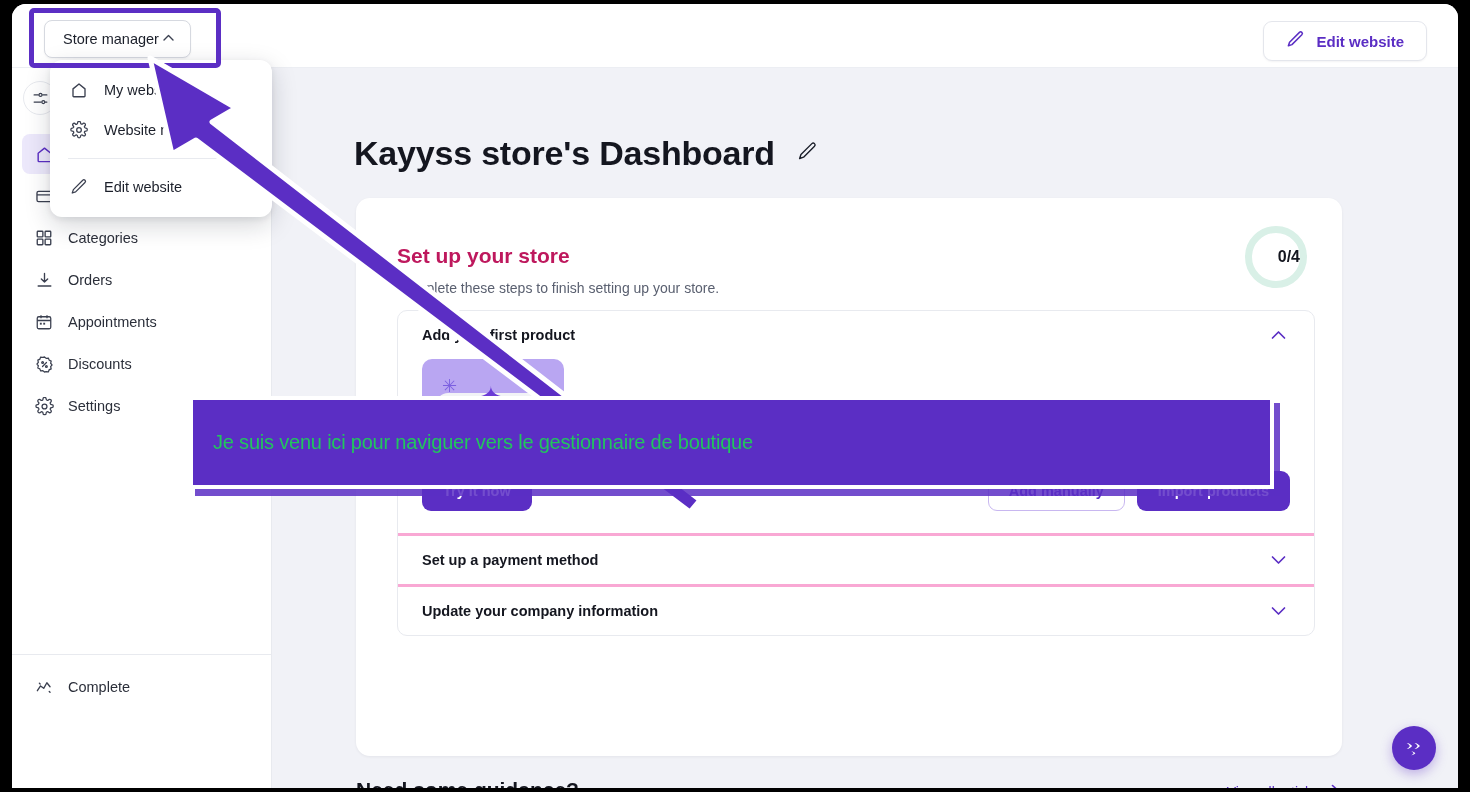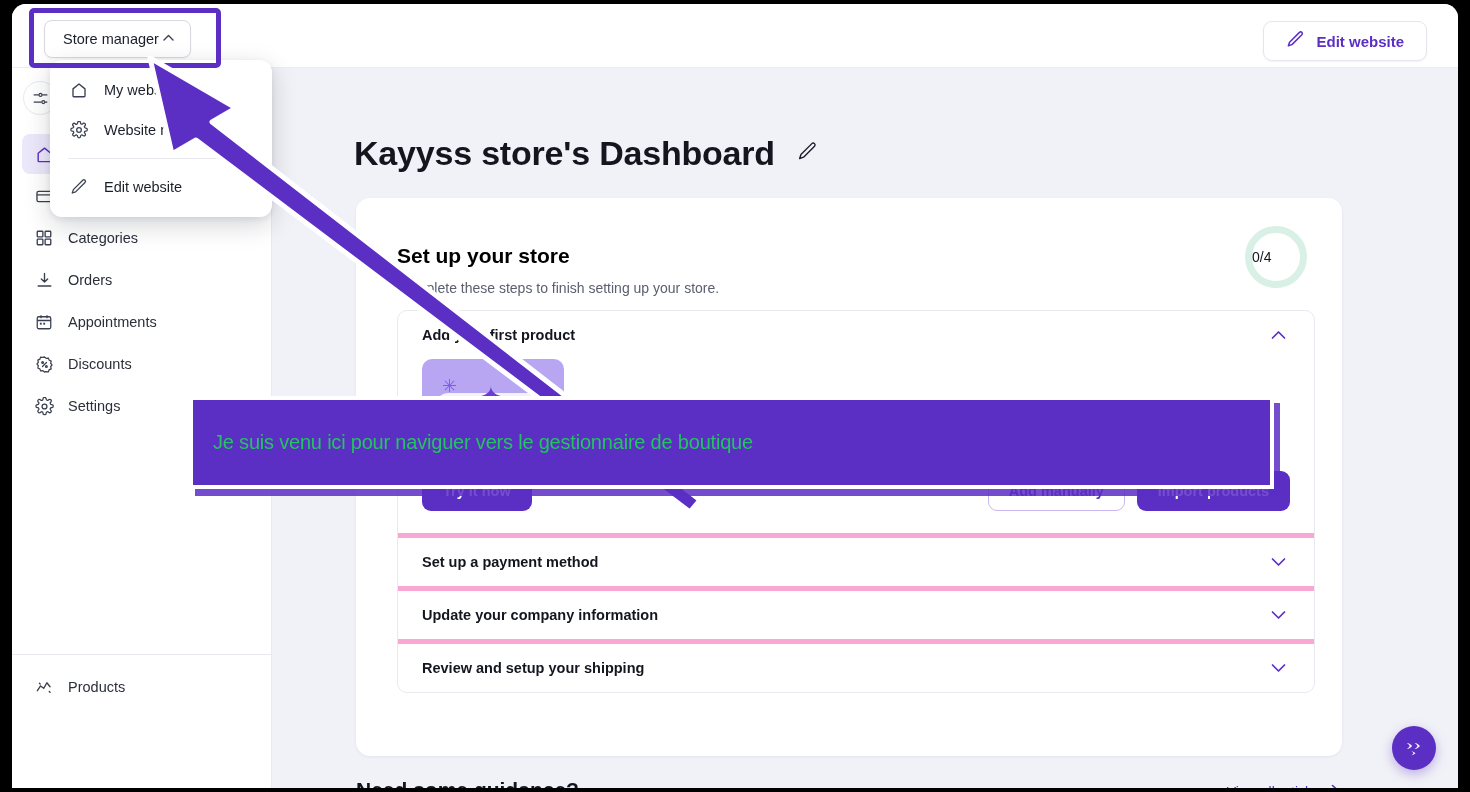--- a/index.html
+++ b/index.html
@@ -153,50 +153,50 @@
   #page-title { font-size: 34px; font-weight: bold; color: #14161f; letter-spacing: -.2px; }
 
   #setup-card {
     position: absolute;
     left: 84px; top: 130px;
     width: 986px; height: 558px;
     background: #ffffff;
     border-radius: 14px;
     box-shadow: 0 1px 3px rgba(16,24,40,.06);
   }
-  #setup-title { position:absolute; left: 41px; top: 46px; font-size: 21px; font-weight: bold; color: #000000; }
+  #setup-title { position:absolute; left: 41px; top: 46px; font-size: 21px; font-weight: bold; color: #be185d; }
   #setup-sub { position:absolute; left: 41px; top: 82px; font-size: 14px; color: #5a6070; }
 
   #progress-ring {
     position: absolute; right: 35px; top: 28px;
     width: 62px; height: 62px;
     border-radius: 50%;
     border: 7px solid #d9f0e7;
-    display: flex; align-items: center; justify-content: flex-start;
-    background: #ffffff;
-    font-size: 14px; color: #14161f;
+    display: flex; align-items: center; justify-content: flex-end;
+    background: #ffffff;
+    font-size: 16px; color: #14161f; font-weight: bold;
   }
 
   #accordion {
     position: absolute;
     left: 41px; top: 112px;
     width: 918px;
     border: 1px solid #e8eaef;
     border-radius: 10px;
     background: #fff;
     overflow: hidden;
   }
   .acc-head {
     display: flex; align-items: center; justify-content: space-between;
     height: 48px;
     padding: 0 28px 0 24px;
     font-size: 14.5px; font-weight: bold; color: #14161f;
     cursor: pointer;
   }
-  .acc-row + .acc-row { border-top: 5px solid #f9a8d4; }
+  .acc-row + .acc-row { border-top: 3px solid #f9a8d4; }
   .chev { color: #5b2ec4; font-size: 16px; line-height: 1; }
 
   .acc-body { padding: 0 24px 22px 24px; }
   .ai-row { display: flex; align-items: center; gap: 26px; }
   .ai-thumb {
     width: 142px; height: 92px;
     border-radius: 10px;
     background: #b9a6f2;
     position: relative; overflow: hidden; flex: 0 0 142px;
   }
@@ -366,21 +366,21 @@
       </div>
 
       <div id="nav-bottom">
         <div class="nav-item">
           <span class="ico">
             <svg width="19" height="19" viewBox="0 0 24 24" fill="none" stroke="#3b4050" stroke-width="1.7" stroke-linecap="round" stroke-linejoin="round">
                 <path d="M3 16l4-6 4 3 4-7 4 5"></path>
                 <path d="M5.5 6.5l1 1M18 17l1 1"></path>
               </svg>
           </span>
-          <span>Products</span>
+          <span>Complete</span>
         </div>
 
       </div>
     </div>
 
     <div id="main">
 
       <div id="page-title-row">
         <span id="page-title">Kayyss store's Dashboard</span>
         <span>
@@ -444,30 +444,20 @@
             <div class="acc-head">
               <span>Update your company information</span>
               <span class="chev">
                 <svg width="15" height="10" viewBox="0 0 15 10" fill="none">
                     <path d="M1.5 2 7.5 8l6-6" stroke="#5b2ec4" stroke-width="1.7" stroke-linecap="round" stroke-linejoin="round"></path>
                   </svg>
               </span>
             </div>
           </div>
 
-          <div class="acc-row">
-            <div class="acc-head">
-              <span>Review and setup your shipping</span>
-              <span class="chev">
-                <svg width="15" height="10" viewBox="0 0 15 10" fill="none">
-                    <path d="M1.5 2 7.5 8l6-6" stroke="#5b2ec4" stroke-width="1.7" stroke-linecap="round" stroke-linejoin="round"></path>
-                  </svg>
-              </span>
-            </div>
-          </div>
 
         </div>
       </div>
 
       <div id="guidance-title">Need some guidance?</div>
       <div id="view-all">
         <span>View all articles</span>
         <span>
           <svg width="9" height="13" viewBox="0 0 9 13" fill="none">
               <path d="M1.5 1.5 7 6.5l-5.5 5" stroke="#5b2ec4" stroke-width="1.6" stroke-linecap="round" stroke-linejoin="round"></path>

